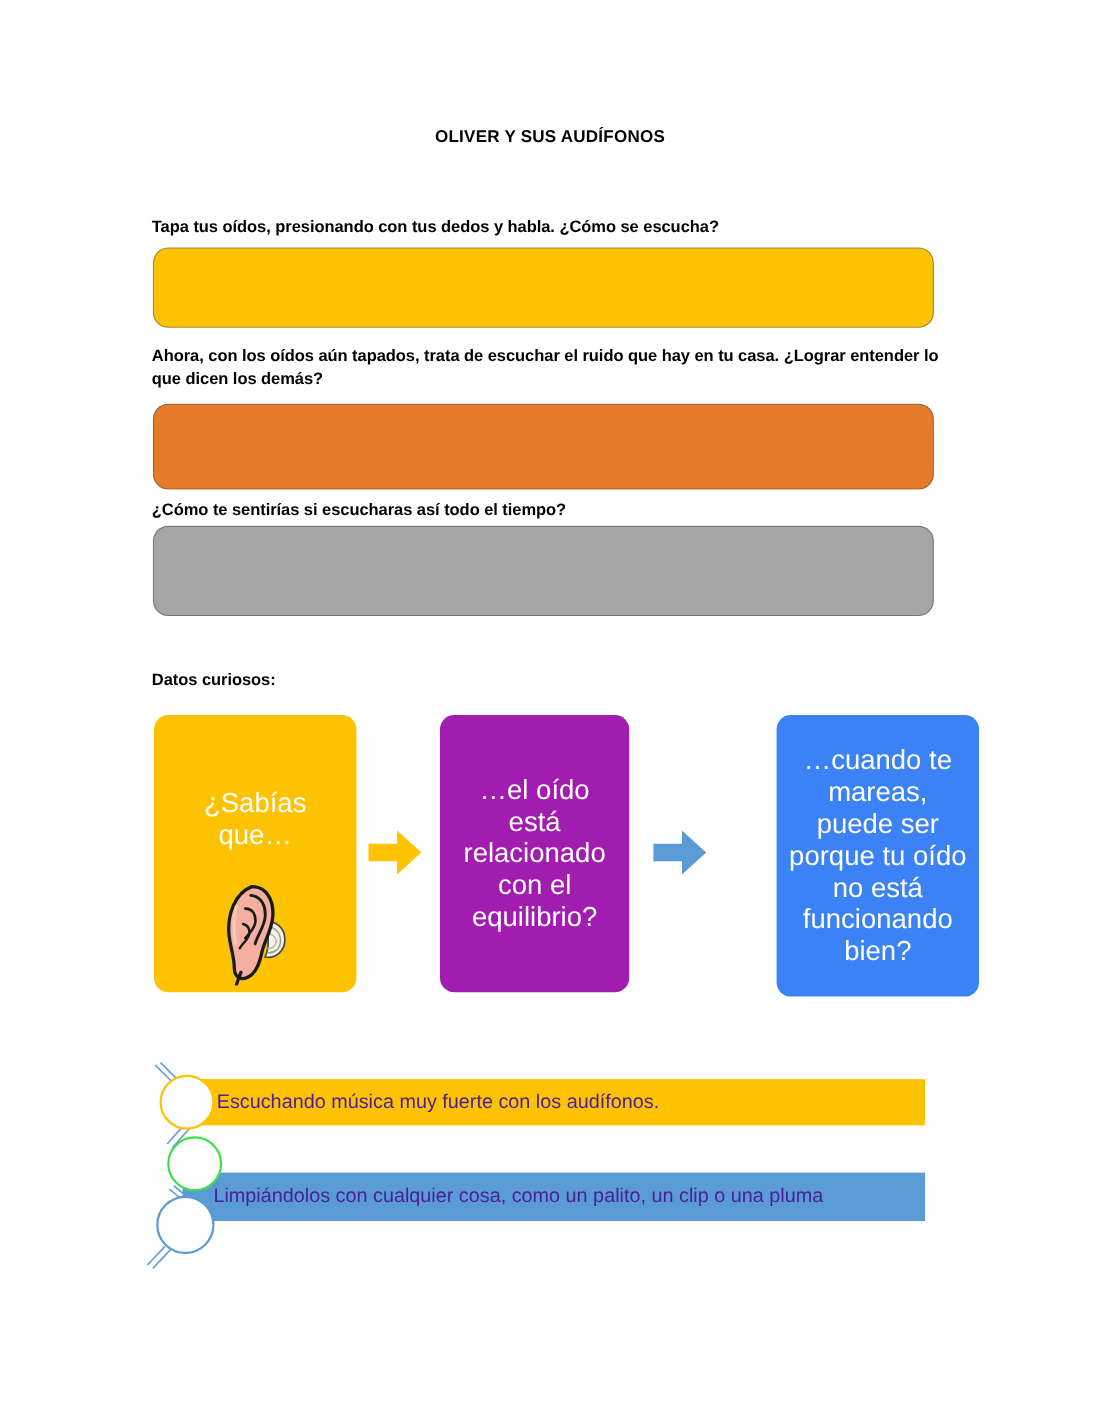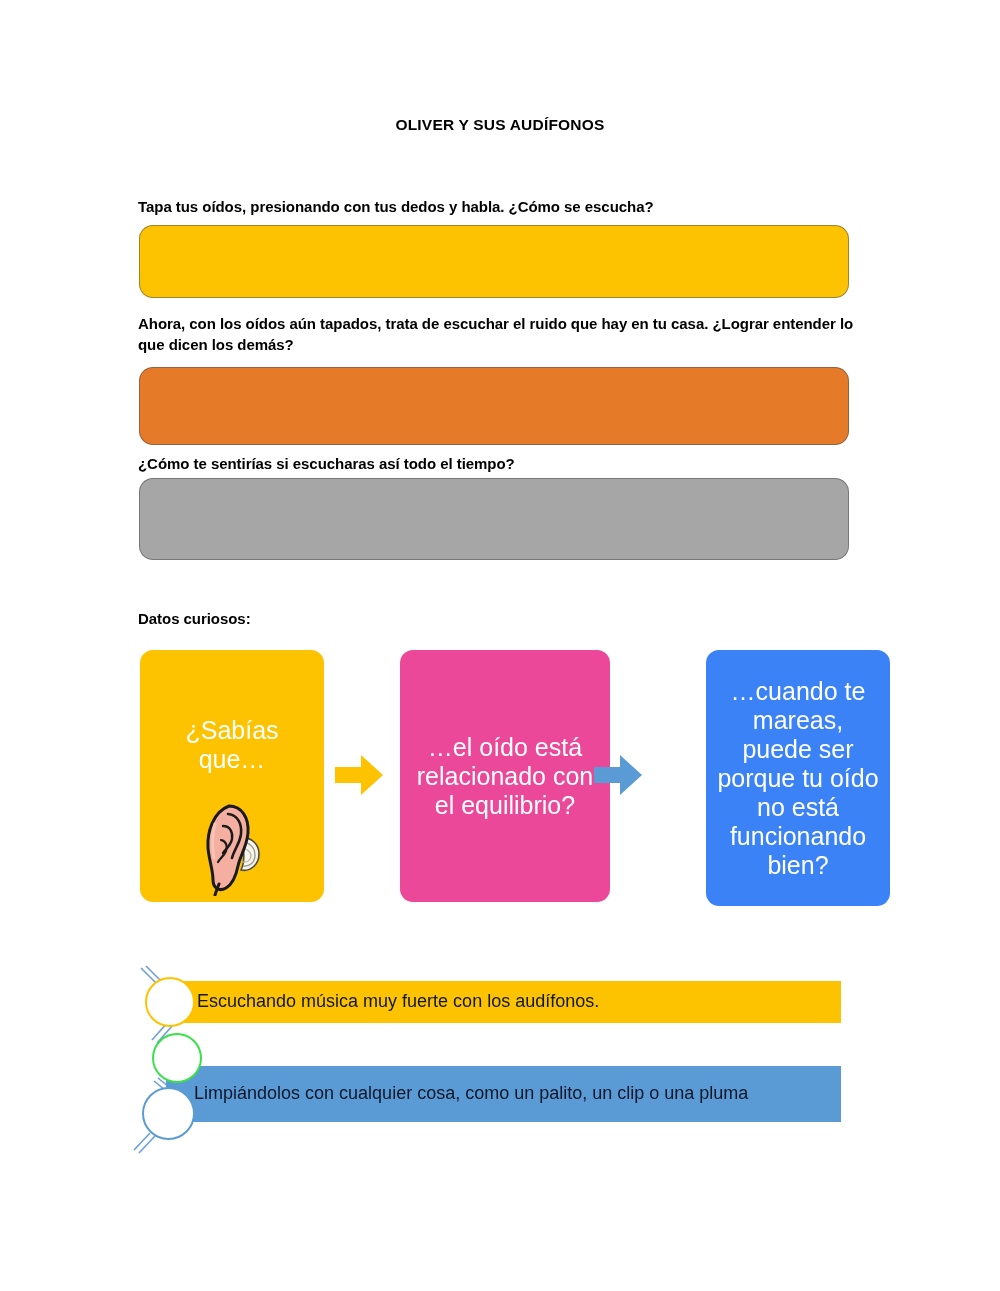--- a/index.html
+++ b/index.html
@@ -79,22 +79,22 @@
     line-height: 1.16;
     padding: 6px 10px;
   }
   #fact-card-0 {
     left: 140px; top: 650px; width: 184px; height: 252px;
     background: #FDC300;
     justify-content: space-between;
     padding-top: 66px;
   }
   #fact-card-1 {
-    left: 400px; top: 650px; width: 210px; height: 252px;
-    background: #ec4899;
+    left: 400px; top: 650px; width: 172px; height: 252px;
+    background: #a21caf;
   }
   #fact-card-2 {
     left: 658px; top: 650px; width: 184px; height: 256px;
     background: #3b82f6;
     margin-left: 48px;
   }
 
   .fact-text { display: block; }
 
   
@@ -114,36 +114,36 @@
   }
   #flow-arrow-0 { left: 333px; top: 752px; }
   #flow-arrow-1 { left: 592px; top: 752px; }
 
   
   .care-list { position: absolute; left: 0; top: 0; width: 1000px; height: 1291px; }
 
   .care-bar {
     position: absolute;
     box-sizing: border-box;
-    color: #0f172a;
+    color: #4c1d95;
     font-size: 18px;
     line-height: 1.2;
     display: flex;
     align-items: center;
   }
   #care-bar-0 {
     left: 166px; top: 981px; width: 675px; height: 42px;
     background: #FDC300; padding-left: 31px;
   }
   #care-bar-1 {
     left: 166px; top: 1039px; width: 675px; height: 42px;
     background: #3BE04A; padding-left: 45px;
   }
   #care-bar-2 {
-    left: 166px; top: 1066px; width: 675px; height: 56px;
+    left: 166px; top: 1066px; width: 675px; height: 44px;
     background: #5B9BD5; padding-left: 28px;
   }
 
   .care-node {
     position: absolute;
     border-radius: 50%;
     background: #ffffff;
     box-sizing: border-box;
   }
   #care-node-0 { left: 145px; top: 977px; width: 50px; height: 50px; border: 2px solid #FDC300; }

